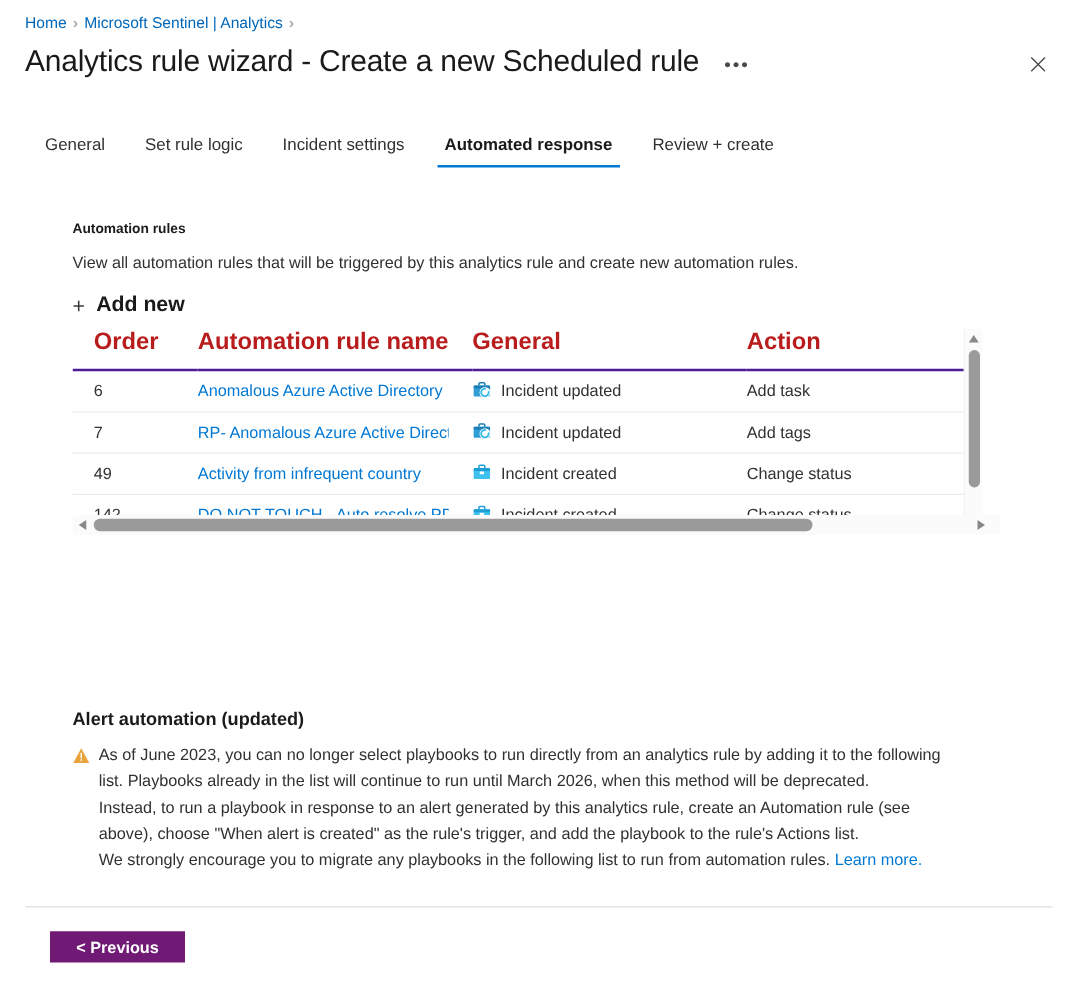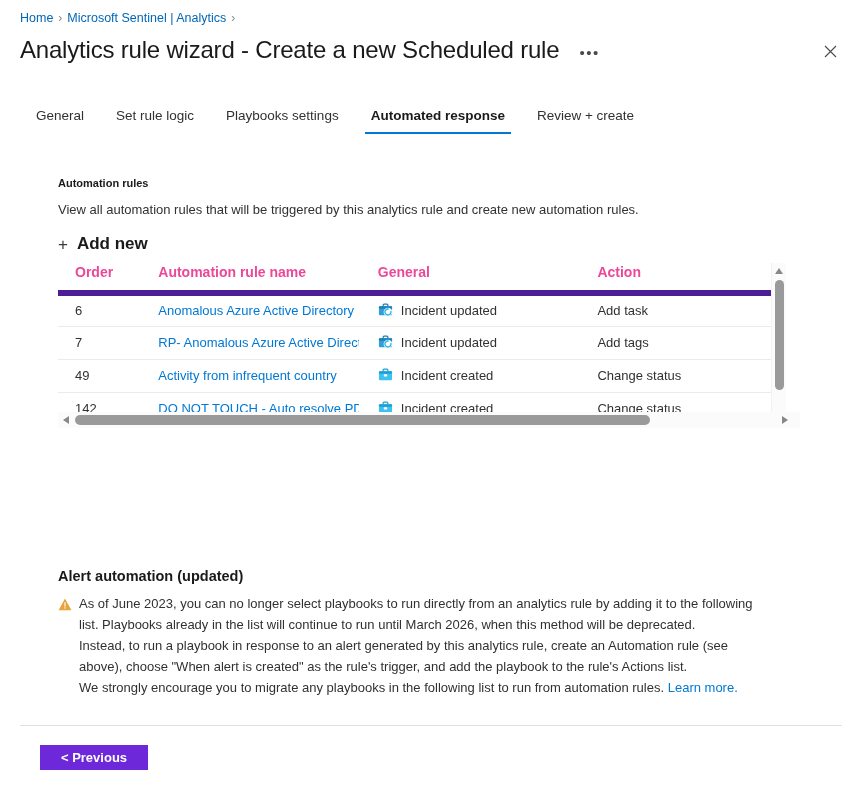--- a/index.html
+++ b/index.html
@@ -144,27 +144,27 @@
     height: 165px;
     overflow: hidden;
   }
   table.grid {
     border-collapse: collapse;
     width: 740px;
     table-layout: fixed;
   }
   table.grid th {
     text-align: left;
-    font-size: 14px;
+    font-size: 19px;
     font-weight: 600;
-    color: #ec4899;
+    color: #b91c1c;
     padding: 0 0 10px 0;
     height: 30px;
     vertical-align: bottom;
-    border-bottom: 6px solid #4c1d95;
+    border-bottom: 2px solid #4c1d95;
   }
   table.grid td {
     font-size: 13px;
     color: #323130;
     height: 33px;
     padding: 0;
     vertical-align: middle;
     border-bottom: 1px solid #edebe9;
     white-space: nowrap;
     overflow: hidden;
@@ -263,21 +263,21 @@
     position: absolute;
     left: 20px; right: 18px; top: 725px;
     height: 1px; background: #e1dfdd;
   }
   .footer-btns {
     position: absolute;
     left: 40px; top: 745px;
     display: flex; gap: 6px;
   }
   .btn {
-    background: #6d28d9;
+    background: #701a75;
     color: #ffffff;
     font-size: 13px;
     font-weight: bold;
     border: none;
     height: 25px;
     padding: 0 16px;
     cursor: pointer;
     font-family: "Liberation Sans", sans-serif;
     white-space: nowrap;
     line-height: 25px;
@@ -300,21 +300,21 @@
 </div>
 <div class="close-btn">
   <svg width="13" height="13" viewBox="0 0 13 13" aria-hidden="true">
     <path d="M1 1 L12 12 M12 1 L1 12" stroke="#4a4a4a" stroke-width="1.1" fill="none"></path>
   </svg>
 </div>
 
 <div class="tabs">
   <div class="tab"><span>General</span></div>
   <div class="tab"><span>Set rule logic</span></div>
-  <div class="tab"><span>Playbooks settings</span></div>
+  <div class="tab"><span>Incident settings</span></div>
   <div class="tab active"><span>Automated response</span></div>
   <div class="tab"><span>Review + create</span></div>
 </div>
 
 <div class="content">
 
   <div class="section-title">Automation rules</div>
   <div class="section-desc">View all automation rules that will be triggered by this analytics rule and create new automation rules.</div>
 
   <div class="add-new">

